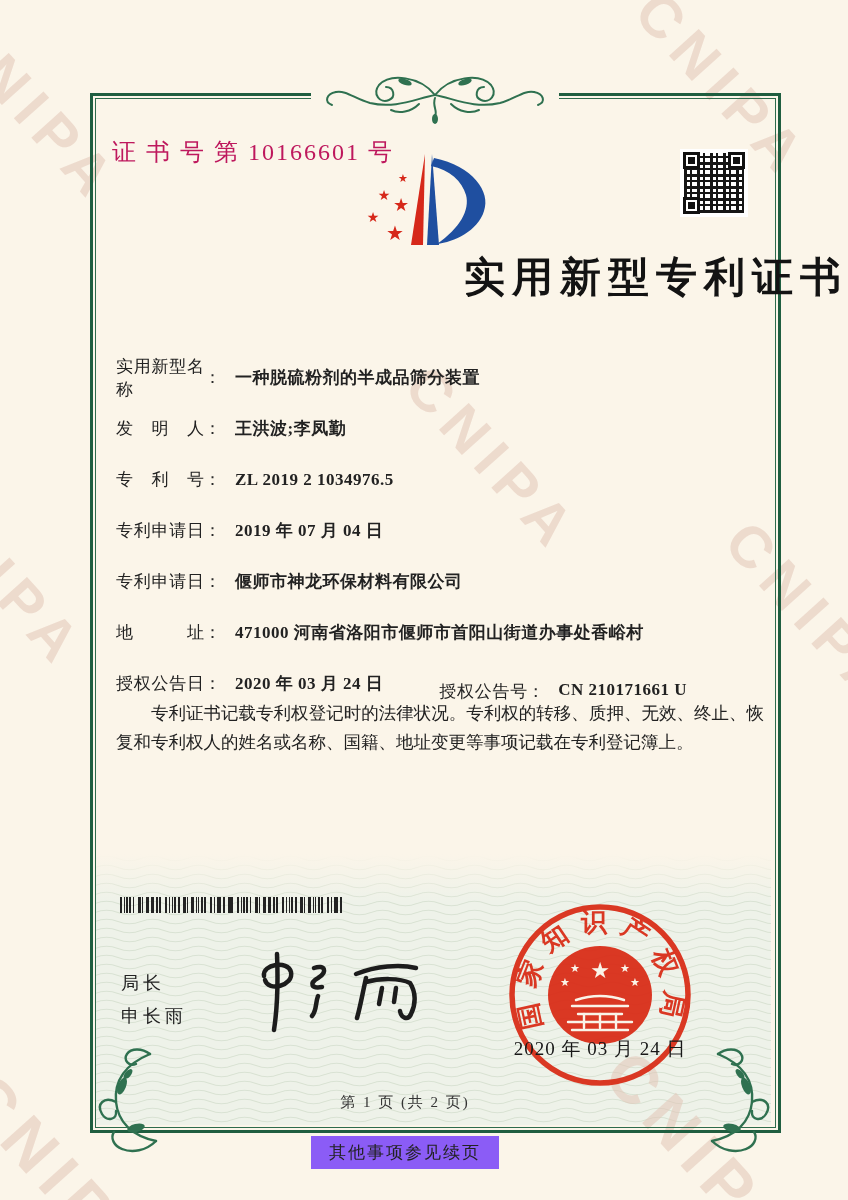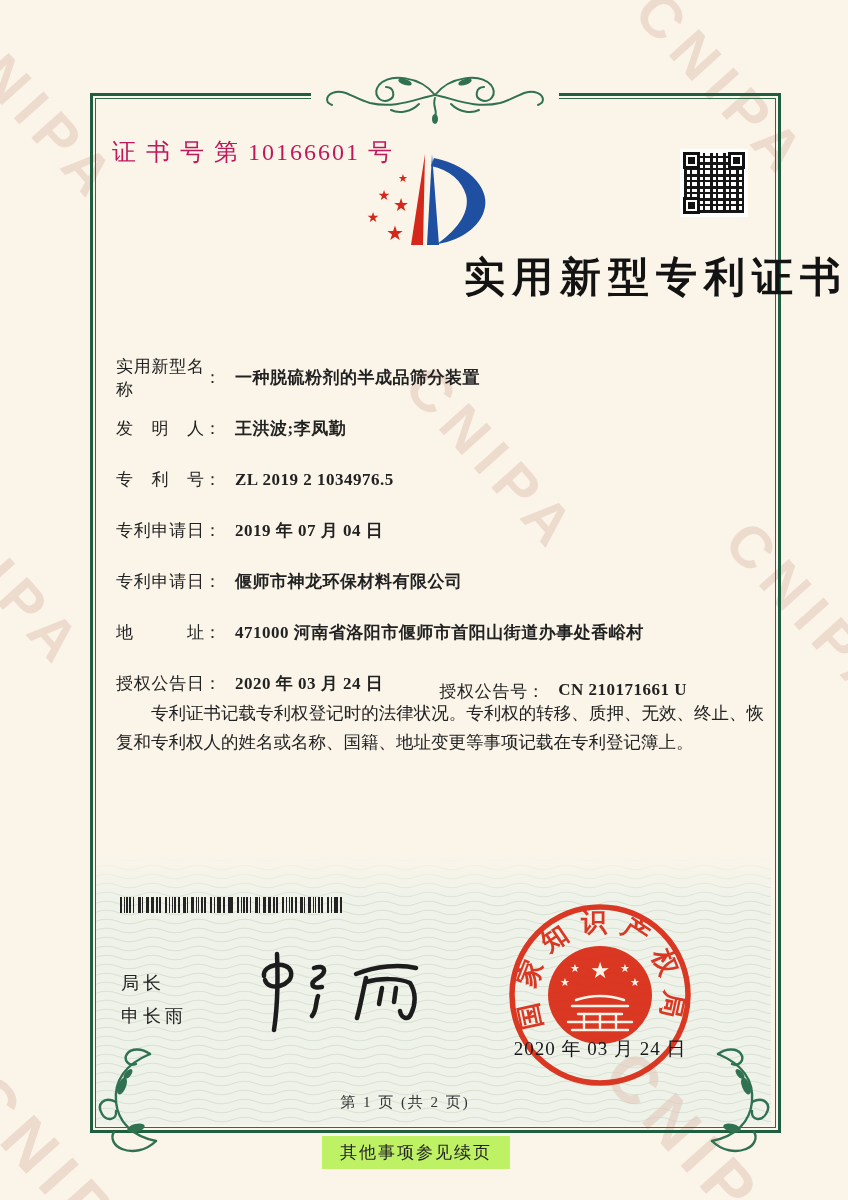--- a/index.html
+++ b/index.html
@@ -54,22 +54,22 @@
       repeating-linear-gradient(90deg,#232323 0 2px,transparent 2px 4px,#232323 4px 5px,transparent 5px 9px),
       repeating-linear-gradient(90deg,#232323 0 1px,transparent 1px 6px,#232323 6px 8px,transparent 8px 13px);}
   #signer-title{position:absolute;left:121px;top:971px;font-size:18px;letter-spacing:4px;z-index:4;color:#222;}
   #signer-name{position:absolute;left:121px;top:1004px;font-size:18px;letter-spacing:4px;z-index:4;color:#222;}
   #signature{position:absolute;left:248px;top:942px;z-index:4;}
   #seal{position:absolute;left:498px;top:888px;z-index:5;opacity:0.93;}
   #seal-date{position:absolute;left:600px;top:1036px;transform:translateX(-50%);z-index:6;
     font-size:19px;letter-spacing:1px;color:#181818;white-space:nowrap;}
   #page-no{position:absolute;left:405px;top:1093px;transform:translateX(-50%);z-index:4;
     font-size:15px;letter-spacing:2px;color:#333;white-space:nowrap;}
-  #note{position:absolute;left:416px;top:1136px;transform:translateX(-50%);z-index:4;
-    background:#bef264;padding:5px 18px;font-size:17px;letter-spacing:2px;color:#222;white-space:nowrap;}
+  #note{position:absolute;left:405px;top:1136px;transform:translateX(-50%);z-index:4;
+    background:#8b5cf6;padding:5px 18px;font-size:17px;letter-spacing:2px;color:#222;white-space:nowrap;}
 </style>
 </head>
 <body>
 
 <div id="page">
 
   <svg id="band" width="676" height="271">
     <defs>
       <pattern id="wv" width="46" height="9" patternUnits="userSpaceOnUse">
         <path d="M0,4.5 Q11.5,0 23,4.5 T46,4.5" fill="none" stroke="#d9e2d3" stroke-width="1.1"></path>

